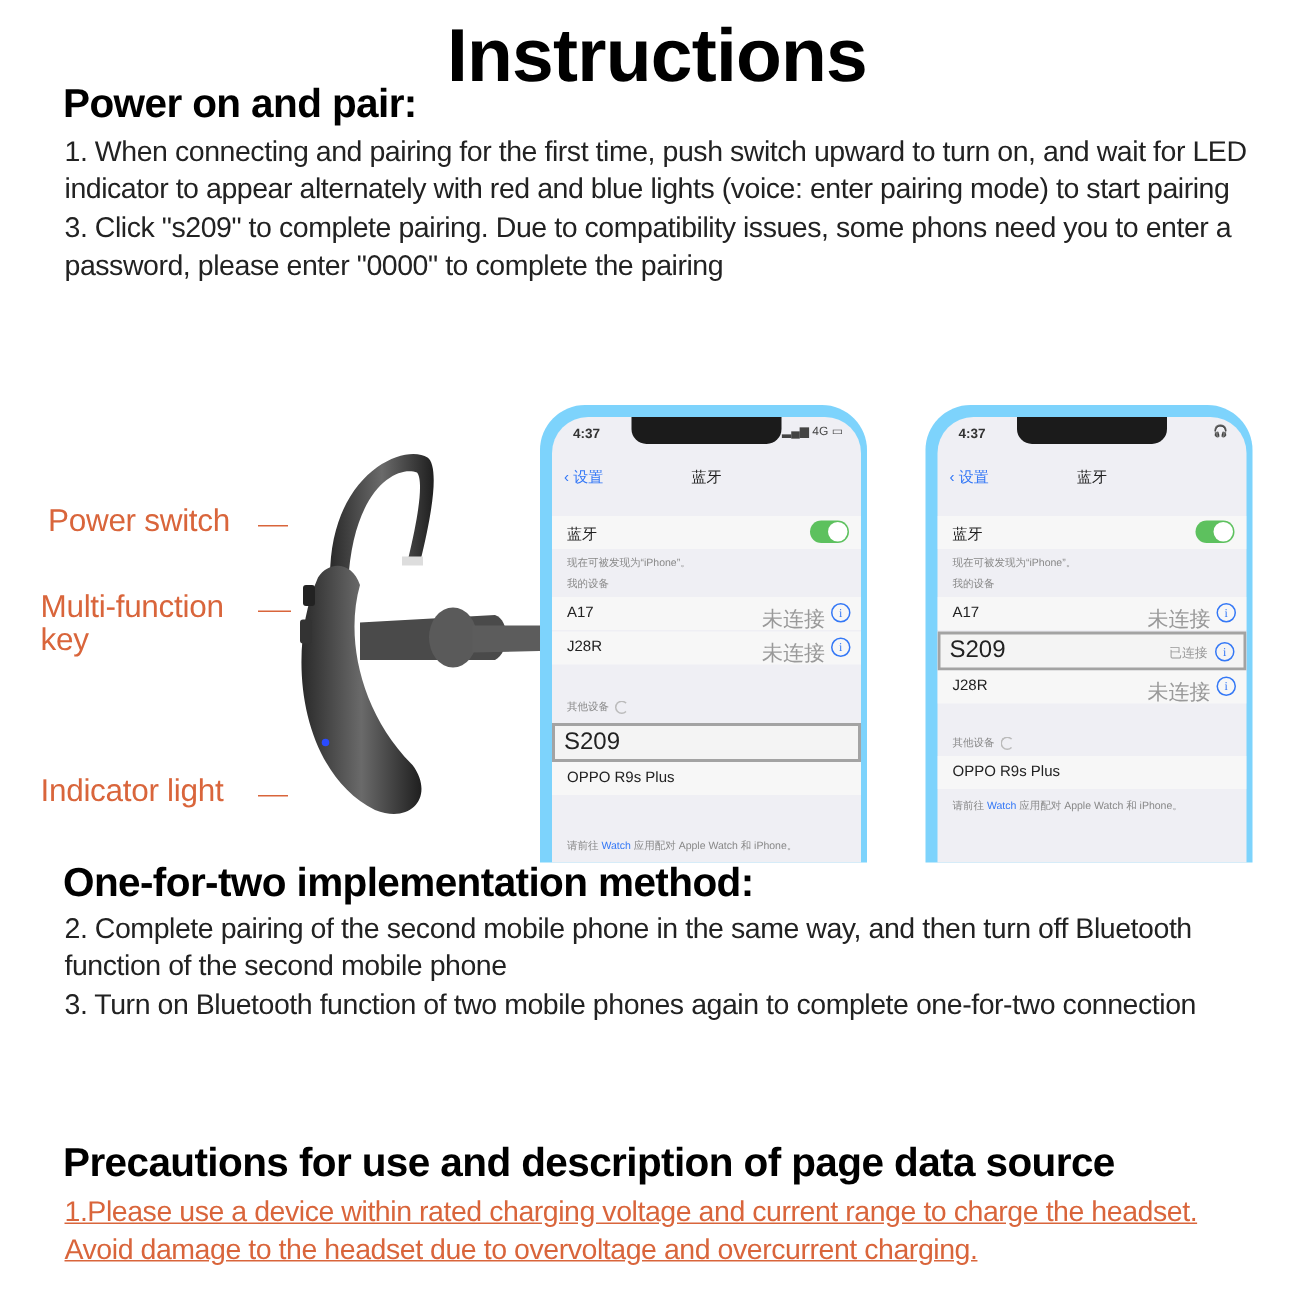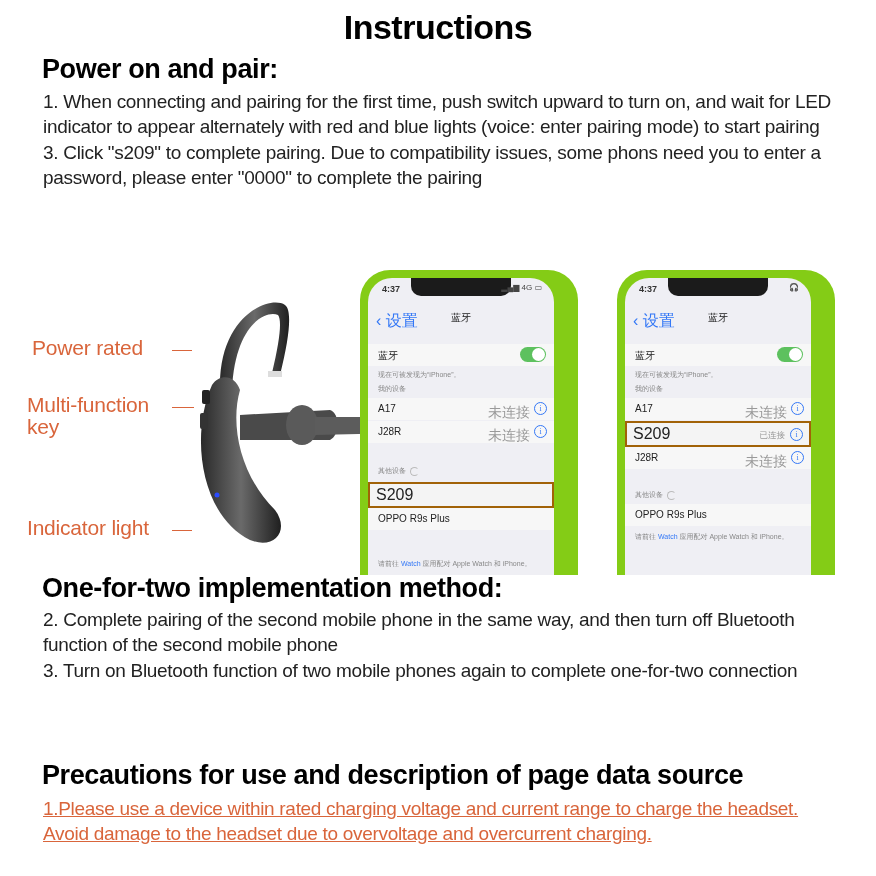--- a/index.html
+++ b/index.html
@@ -1,44 +1,44 @@
 <!DOCTYPE html>
 <html><head>
 <meta charset="utf-8">
 <style>
   html, body { margin:0; padding:0; background:#ffffff; }
   body { width:876px; height:876px; position:relative; overflow:hidden; font-family:"Liberation Sans", sans-serif; color:#1a1a1a; }
-  .title { position:absolute; top:8px; left:0; width:876px; text-align:center; font-size:34px; font-weight:bold; letter-spacing:-0.5px; color:#000; }
+  .title { position:absolute; top:8px; left:0; width:876px; text-align:center; font-size:50px; font-weight:bold; letter-spacing:-0.5px; color:#000; }
   .h2 { position:absolute; left:42px; font-size:27px; font-weight:bold; color:#000; letter-spacing:-0.4px; white-space:nowrap; }
   .para { position:absolute; left:42px; width:800px; font-size:19px; line-height:25px; color:#222; letter-spacing:-0.3px; }
   .para p { margin:1px; }
   .orange { color:#d9653b;text-decoration:underline; }
 
   
   .label { position:absolute; font-size:21px; color:#d9653b; line-height:22px; letter-spacing:-0.2px; }
   .leader { position:absolute; border-top:1.5px solid #d9653b; }
   .headset { position:absolute; left:180px; top:295px; width:230px; height:260px; }
 
   
-  .phone { position:absolute; top:270px; width:218px; height:305px; background:#84cc16; border-radius:30px 30px 0 0; box-sizing:border-box; padding:8px 24px 0 8px; }
+  .phone { position:absolute; top:270px; width:218px; height:305px; background:#7dd3fc; border-radius:30px 30px 0 0; box-sizing:border-box; padding:8px 4px 0 8px; }
   .screen { width:100%; height:100%; background:#efeff4; border-radius:24px 24px 0 0; position:relative; overflow:hidden; font-size:9px; color:#333; }
   .notch { position:absolute; top:0; left:50%; transform:translateX(-50%); width:100px; height:18px; background:#1b1b1b; border-radius:0 0 10px 10px; }
   .status-time { position:absolute; top:6px; left:14px; font-size:9px; font-weight:bold; }
   .status-right { position:absolute; top:5px; right:12px; font-size:8px; color:#444; }
   .nav { position:absolute; top:30px; left:0; right:0; height:20px; }
-  .nav-back { position:absolute; left:8px; top:3px; color:#3478f6; font-size:16px;text-align:right; }
+  .nav-back { position:absolute; left:8px; top:3px; color:#3478f6; font-size:10px;text-align:right; }
   .nav-title { position:absolute; left:0; right:0; text-align:center; top:3px; font-size:10px; color:#222; }
   .row { position:absolute; left:0; right:0; background:#f7f7f7; height:22px; }
   .row .name { position:absolute; left:10px; top:5px; font-size:10px; color:#222; }
   .row .state { position:absolute; right:24px; top:6px; font-size:14px; color:#999; }
   .row .info { position:absolute; right:7px; top:4px; width:11px; height:11px; border:1px solid #3478f6; border-radius:50%; color:#3478f6; font-size:8px; line-height:11px; text-align:center; font-family:"Liberation Serif", serif; }
   .caption { position:absolute; left:10px; font-size:7px; color:#888; }
   .toggle { position:absolute; right:8px; top:3px; width:26px; height:15px; background:#5dc15e; border-radius:8px; }
   .toggle::after { content:""; position:absolute; right:1px; top:1px; width:13px; height:13px; background:#fff; border-radius:50%; }
-  .highlight { position:absolute; left:0; right:0; border:2px solid #a16207; background:#f4f4f4; box-sizing:border-box; height:26px; }
+  .highlight { position:absolute; left:0; right:0; border:2px solid #a3a3a3; background:#f4f4f4; box-sizing:border-box; height:26px; }
   .highlight .name { position:absolute; left:6px; top:2px; font-size:16px; color:#222; }
   .highlight .state { position:absolute; right:24px; top:7px; font-size:8.5px; color:#999; }
   .highlight .info { position:absolute; right:6px; top:5px; width:11px; height:11px; border:1px solid #3478f6; border-radius:50%; color:#3478f6; font-size:8px; line-height:11px; text-align:center; font-family:"Liberation Serif", serif; }
   .spinner { display:inline-block; width:7px; height:7px; border:1px solid #bbb; border-right-color:transparent; border-radius:50%; vertical-align:middle; margin-left:4px; }
   .watch-link { color:#3478f6; }
 </style>
 </head>
 <body>
 
 <div class="title">Instructions</div>
@@ -65,21 +65,21 @@
     <path d="M60 120 L 150 115 C 160 118, 160 140, 150 145 L 60 145 Z" fill="#4a4a4a"></path>
     <ellipse cx="122" cy="130" rx="16" ry="20" fill="#5a5a5a"></ellipse>
     <path d="M135 122 L 222 122 C 230 124, 230 136, 222 138 L 135 140 Z" fill="#5c5c5c"></path>
 
     <path d="M32 90 C 10 140, 20 220, 70 245 C 95 255, 110 235, 95 215 C 60 180, 50 130, 60 95 C 55 80, 40 78, 32 90 Z" fill="url(#g1)"></path>
     <rect x="22" y="95" width="8" height="14" rx="2" fill="#222"></rect>
     <rect x="20" y="118" width="8" height="16" rx="2" fill="#333"></rect>
     <circle cx="37" cy="200" r="2.5" fill="#2a4bff"></circle>
   </svg>
 
-  <div class="label" style="left:32px; top:337px;">Power rated</div>
+  <div class="label" style="left:32px; top:337px;">Power switch</div>
   <div class="leader" style="left:172px; top:350px; width:20px;"></div>
 
   <div class="label" style="left:27px; top:394px;">
     <span>Multi-function</span><br>
     <span>key</span>
   </div>
   <div class="leader" style="left:172px; top:407px; width:22px;"></div>
 
   <div class="label" style="left:27px; top:517px;">Indicator light</div>
   <div class="leader" style="left:172px; top:530px; width:20px;"></div>

